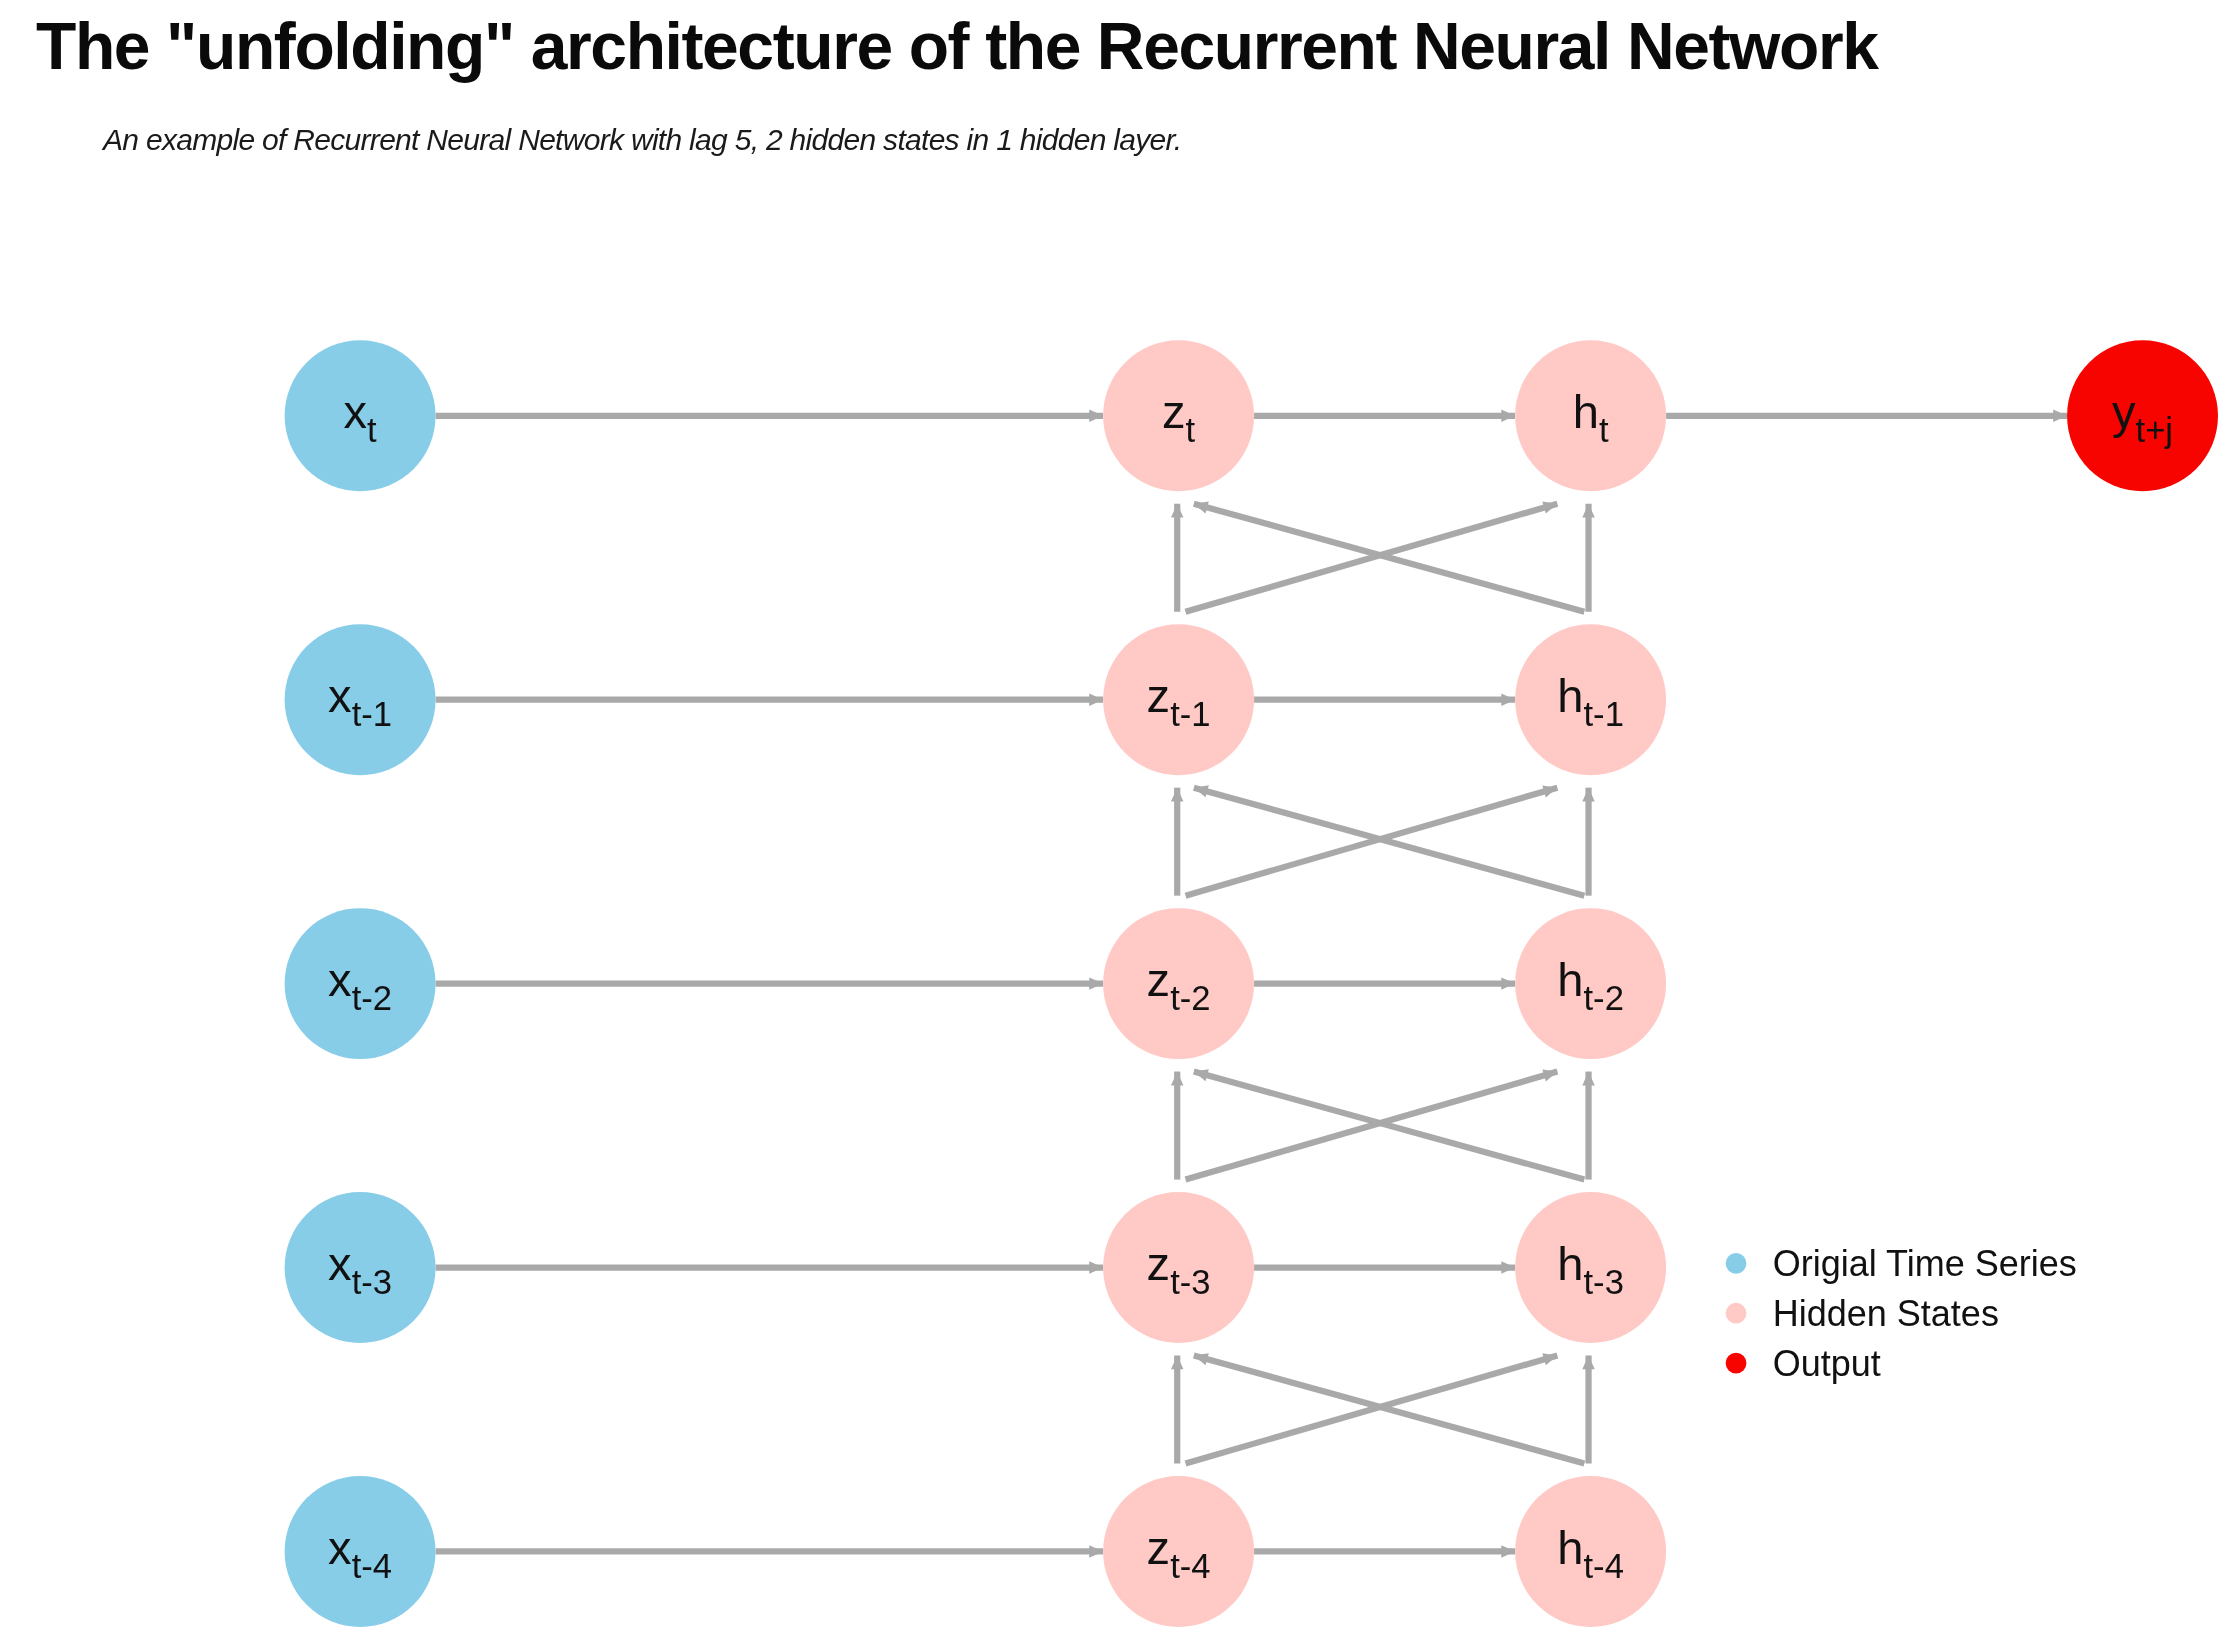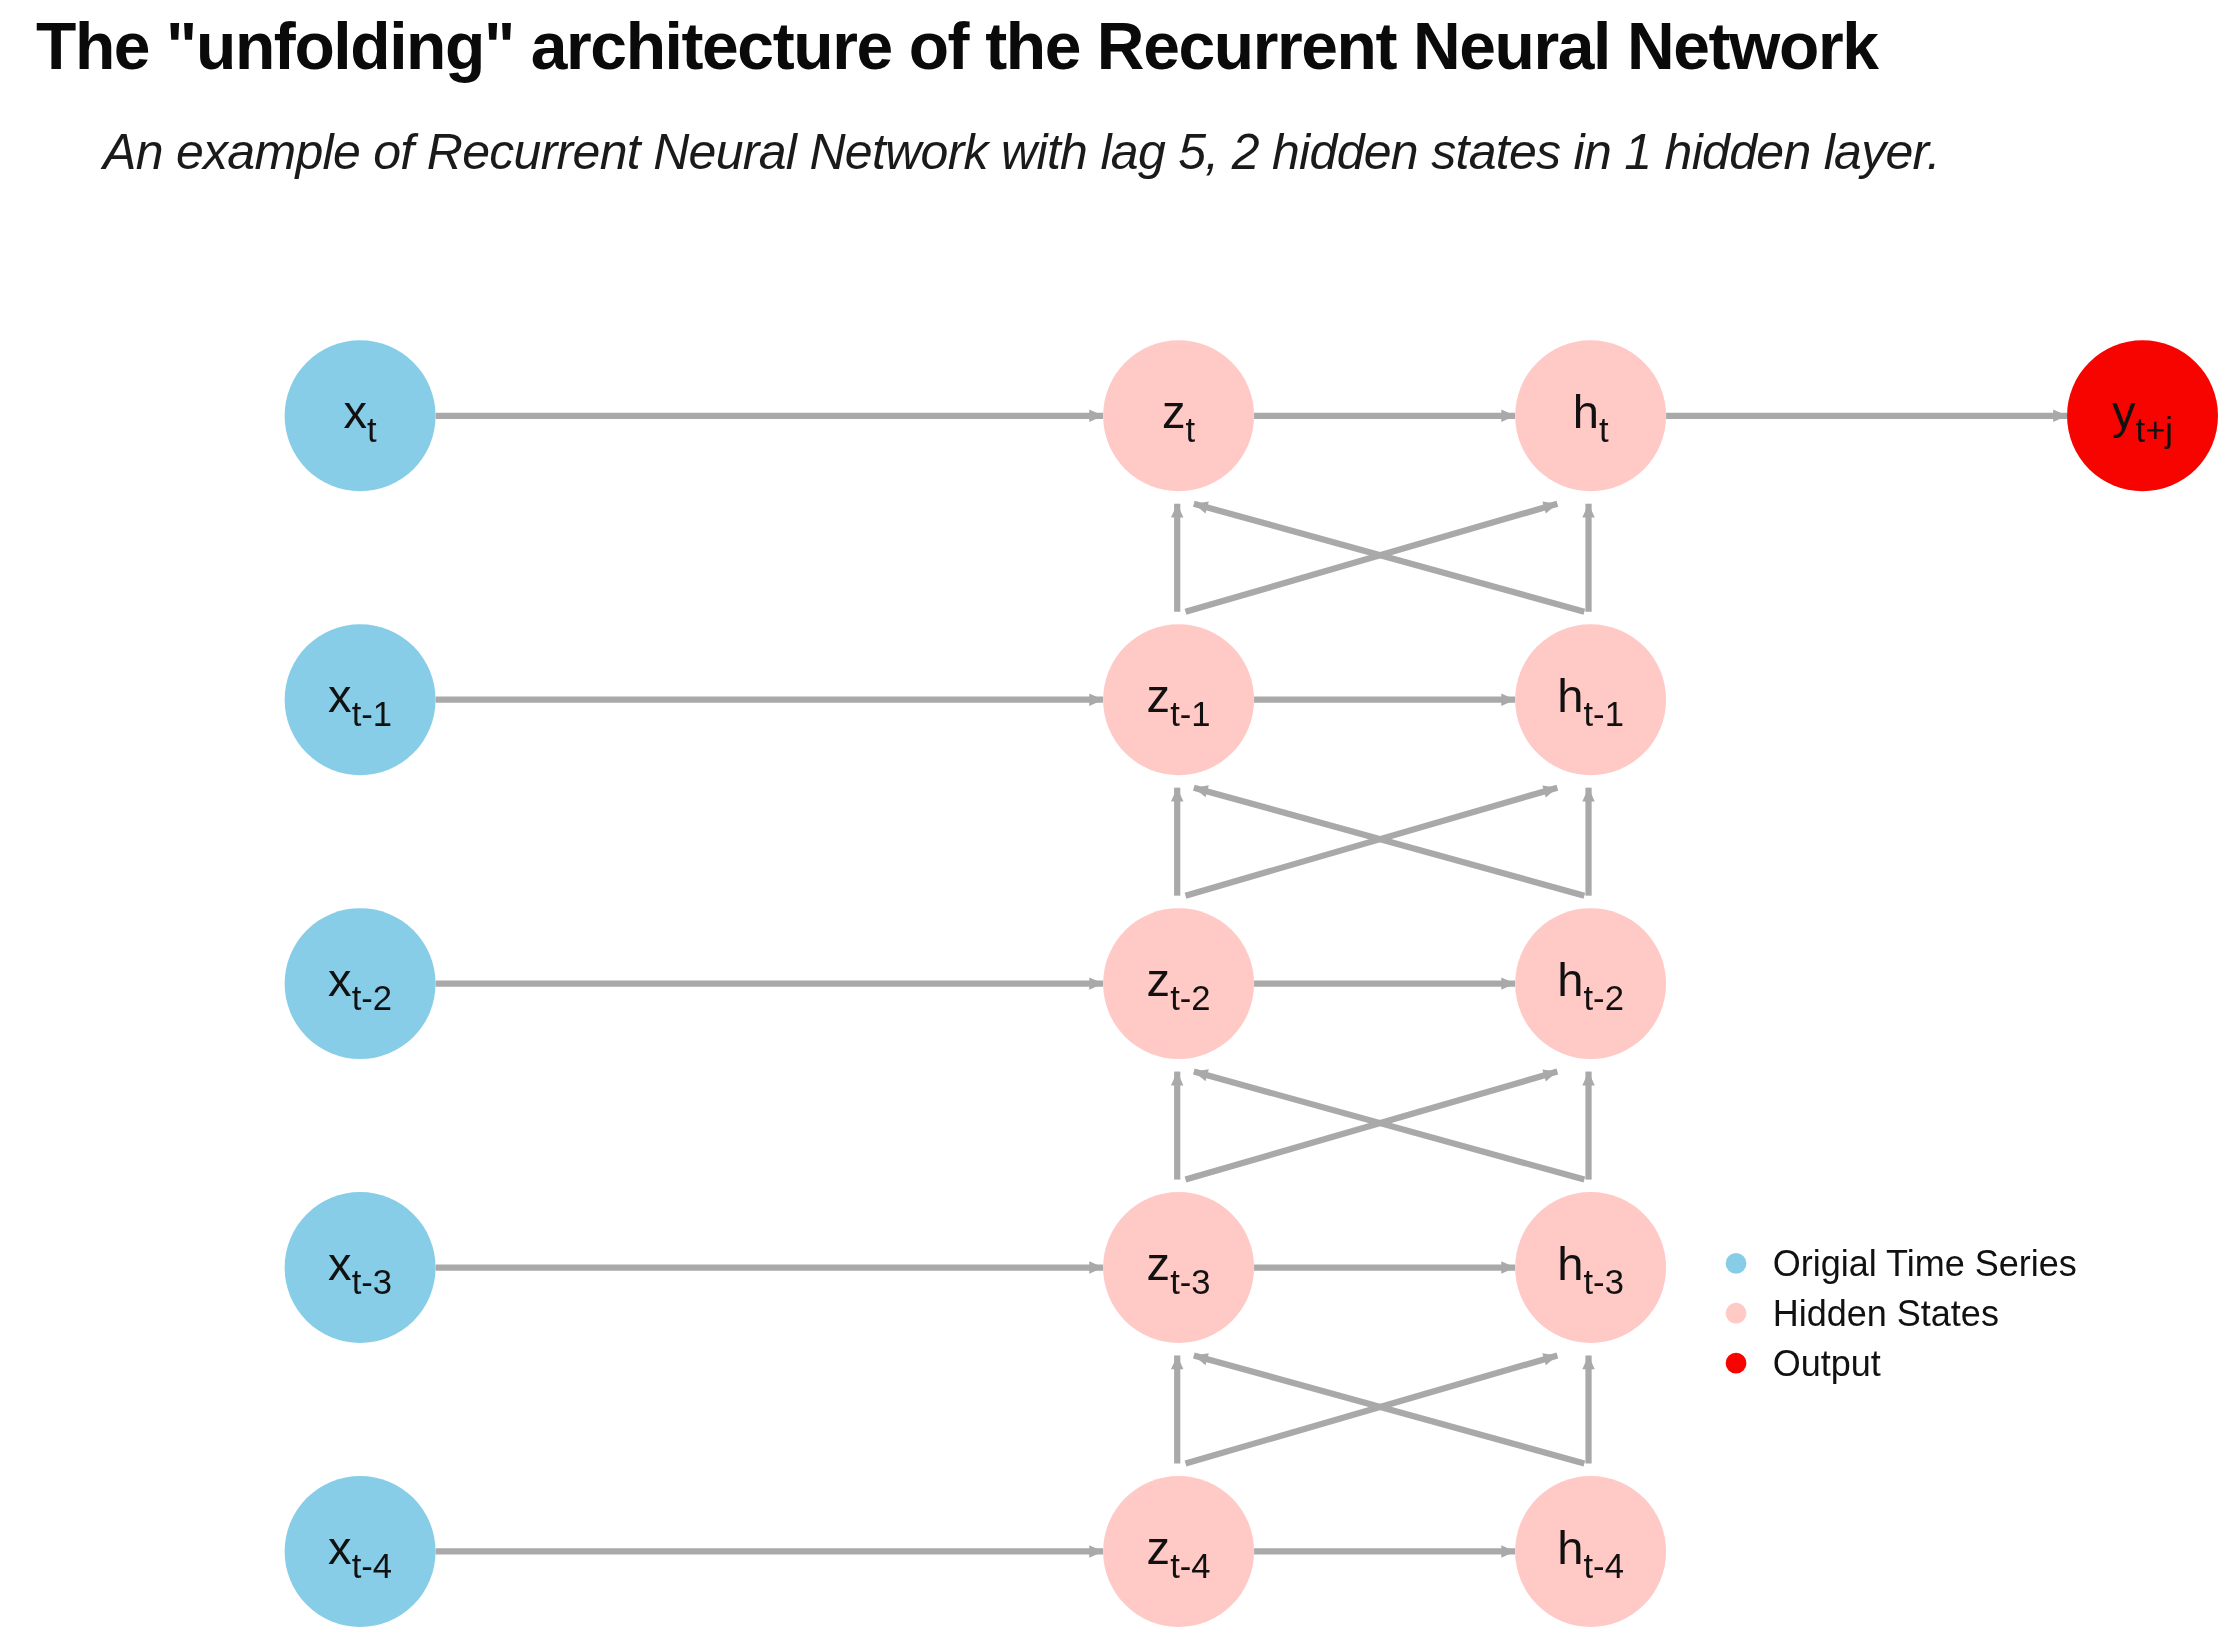--- a/index.html
+++ b/index.html
@@ -18,21 +18,21 @@
     font-size: 66px;
     font-weight: bold;
     letter-spacing: -1.4px;
     color: #0a0a0a;
     white-space: nowrap;
   }
   #subtitle {
     position: absolute;
     left: 103px;
     top: 123px;
-    font-size: 50px;
+    font-size: 30px;
     font-style: italic;
     font-weight: 300;
     letter-spacing: -0.7px;
     color: #1a1a1a;
     white-space: nowrap;
   }
   #diagram {
     position: absolute;
     left: 0;
     top: 0;

